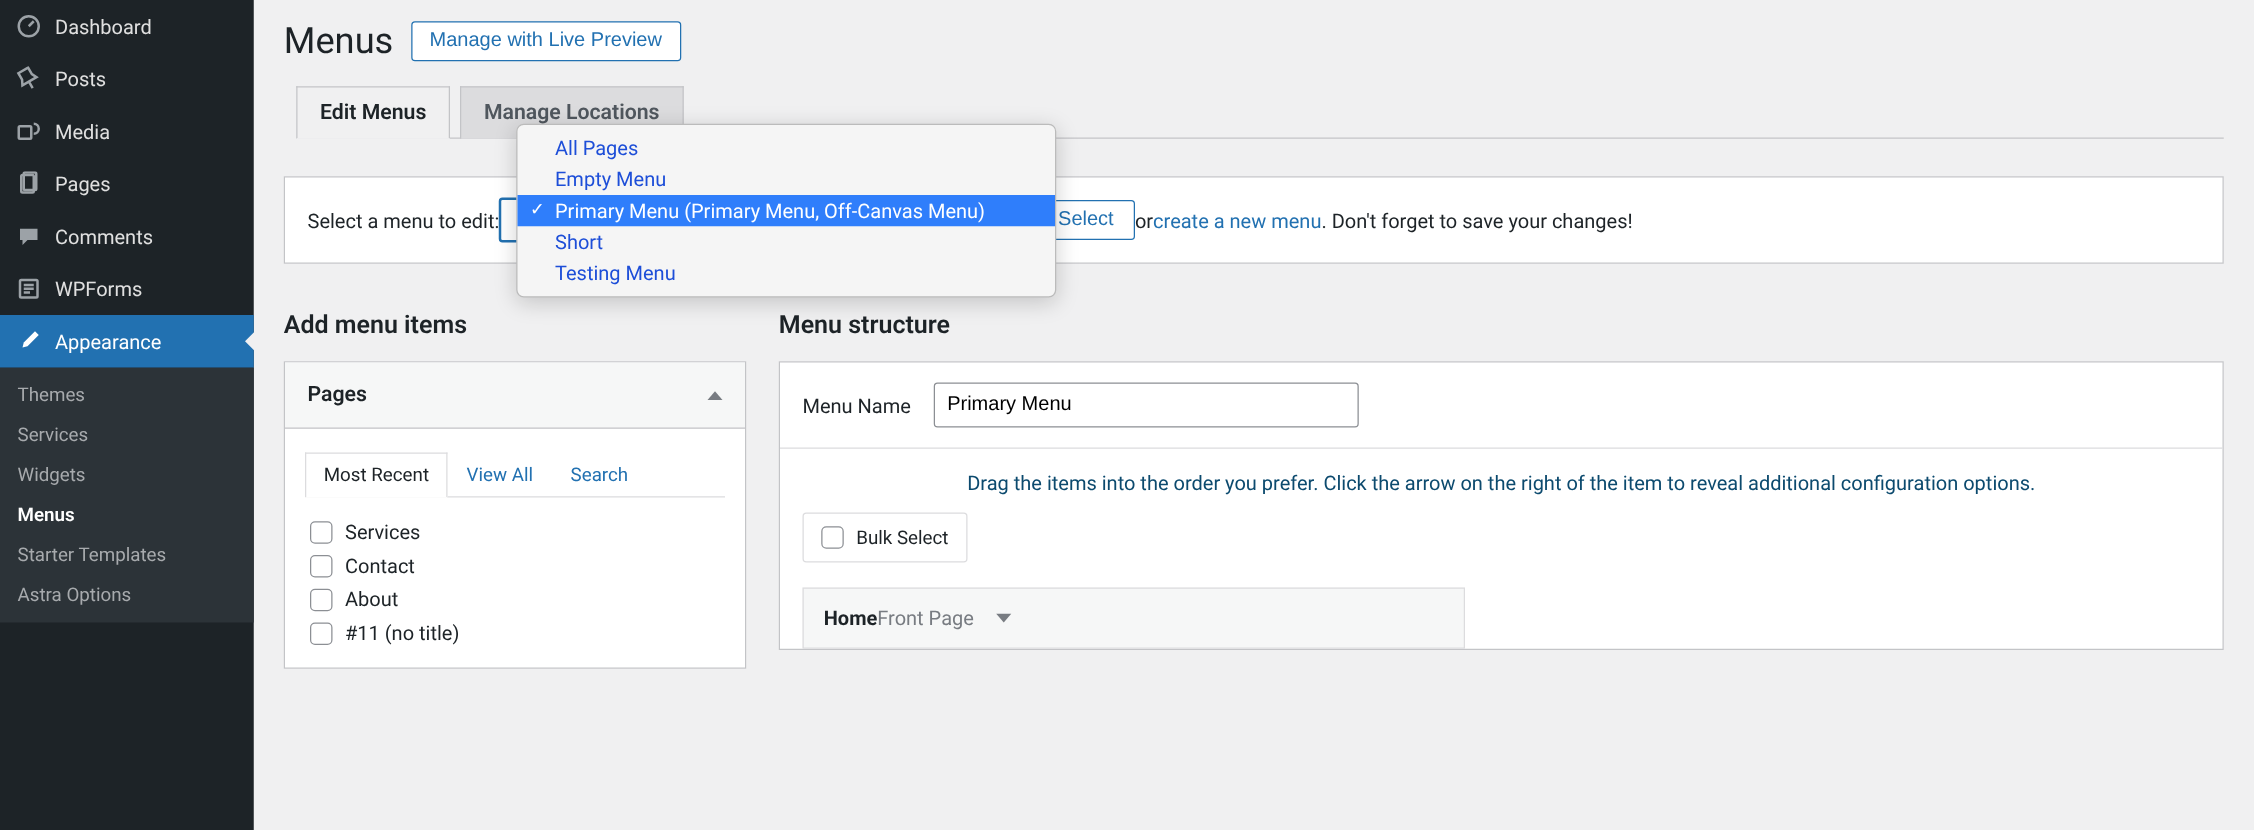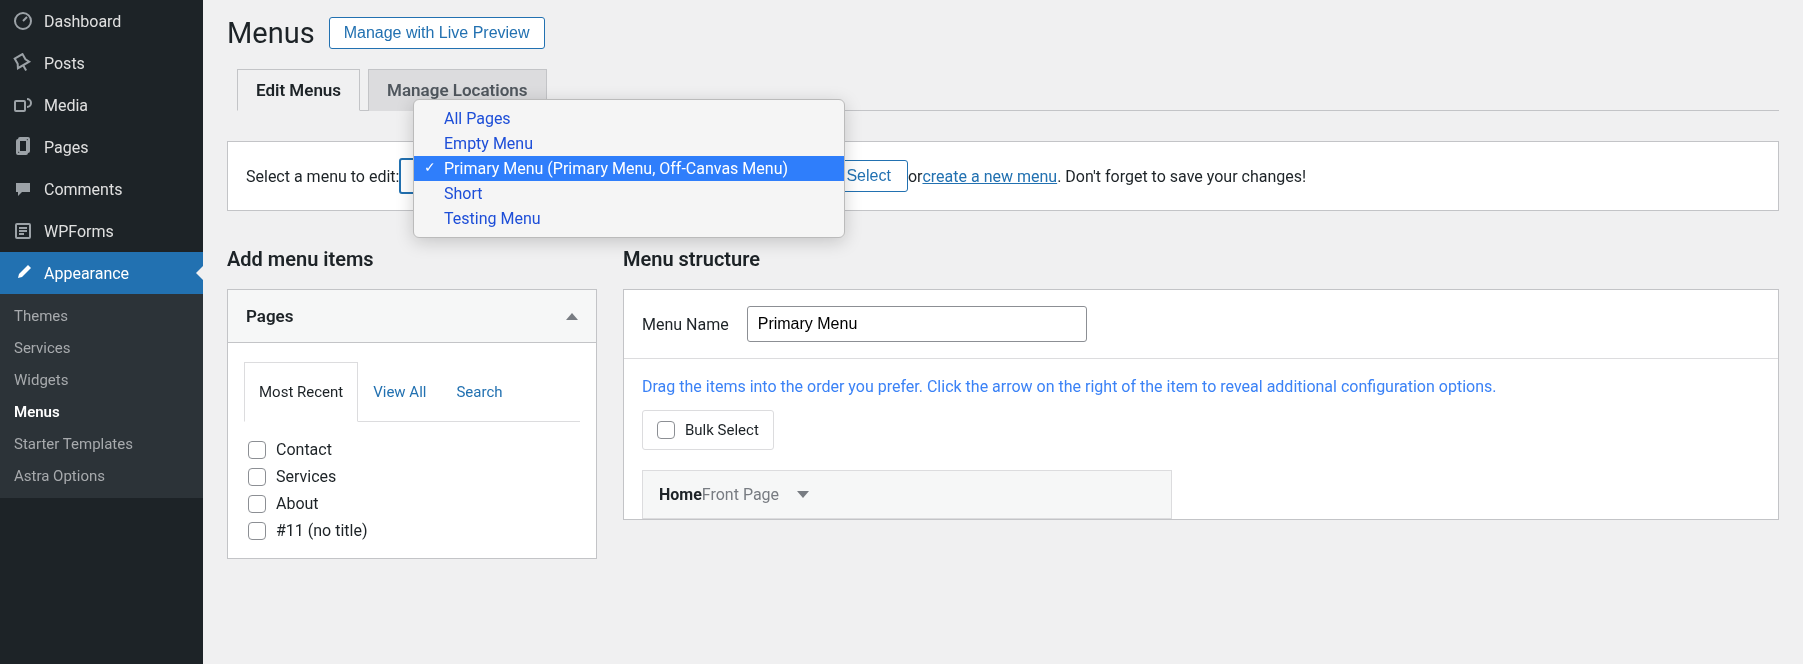--- a/index.html
+++ b/index.html
@@ -144,21 +144,21 @@
   }
   .select-btn {
     border: 1px solid #2271b1;
     background: #fff;
     color: #2271b1;
     padding: 6px 16px;
     border-radius: 3px;
     font-size: 16px;
     cursor: pointer;
   }
-  .link { color: #2271b1; text-decoration: underline; cursor: pointer; }
+  .link { color: #2271b1; cursor: pointer; }
   
   .dropdown {
     position: absolute;
     left: 413px;
     top: 99px;
     width: 432px;
     background: #f5f5f5;
     border: 1px solid #bbb;
     border-radius: 6px;
     box-shadow: 0 4px 18px rgba(0,0,0,0.18);
@@ -222,21 +222,21 @@
     border-left: 6px solid transparent;
     border-right: 6px solid transparent;
     border-top: 7px solid #787c82;
   }
   .inner-tabs {
     display: flex;
     border-bottom: 1px solid #dcdcde;
     margin: 18px 16px 0 16px;
   }
   .inner-tab {
-    padding: 20px 14px;
+    padding: 8px 14px;
     font-size: 15px;
     color: #2271b1;
     cursor: pointer;
     border: 1px solid transparent;
     border-bottom: none;
     position: relative;
     top: 1px;
   }
   .inner-tab.active {
     border-color: #dcdcde;
@@ -278,21 +278,22 @@
     border: 1px solid #8c8f94;
     border-radius: 3px;
     padding: 8px 10px;
     font-size: 16px;
     width: 340px;
     background: #fff;
   }
   .instruct {
     padding: 18px 18px 14px 18px;
     font-size: 16px;
-    color: #3b82f6;
+    color: #0c4a6e;
+    text-align: center;
   }
   .bulk-row {
     margin: 0 18px 20px 18px;
     border: 1px solid #dcdcde;
     border-radius: 3px;
     display: inline-flex;
     align-items: center;
     gap: 10px;
     padding: 10px 14px;
     cursor: pointer;
@@ -421,25 +422,25 @@
           <span class="caret-up"></span>
         </div>
         <div class="inner-tabs">
           <div class="inner-tab active">Most Recent</div>
           <div class="inner-tab">View All</div>
           <div class="inner-tab">Search</div>
         </div>
         <div class="check-list">
           <div class="check-row">
             <span class="chk"></span>
-            <span>Contact</span>
+            <span>Services</span>
           </div>
           <div class="check-row">
             <span class="chk"></span>
-            <span>Services</span>
+            <span>Contact</span>
           </div>
           <div class="check-row">
             <span class="chk"></span>
             <span>About</span>
           </div>
           <div class="check-row">
             <span class="chk"></span>
             <span>#11 (no title)</span>
           </div>
         </div>

